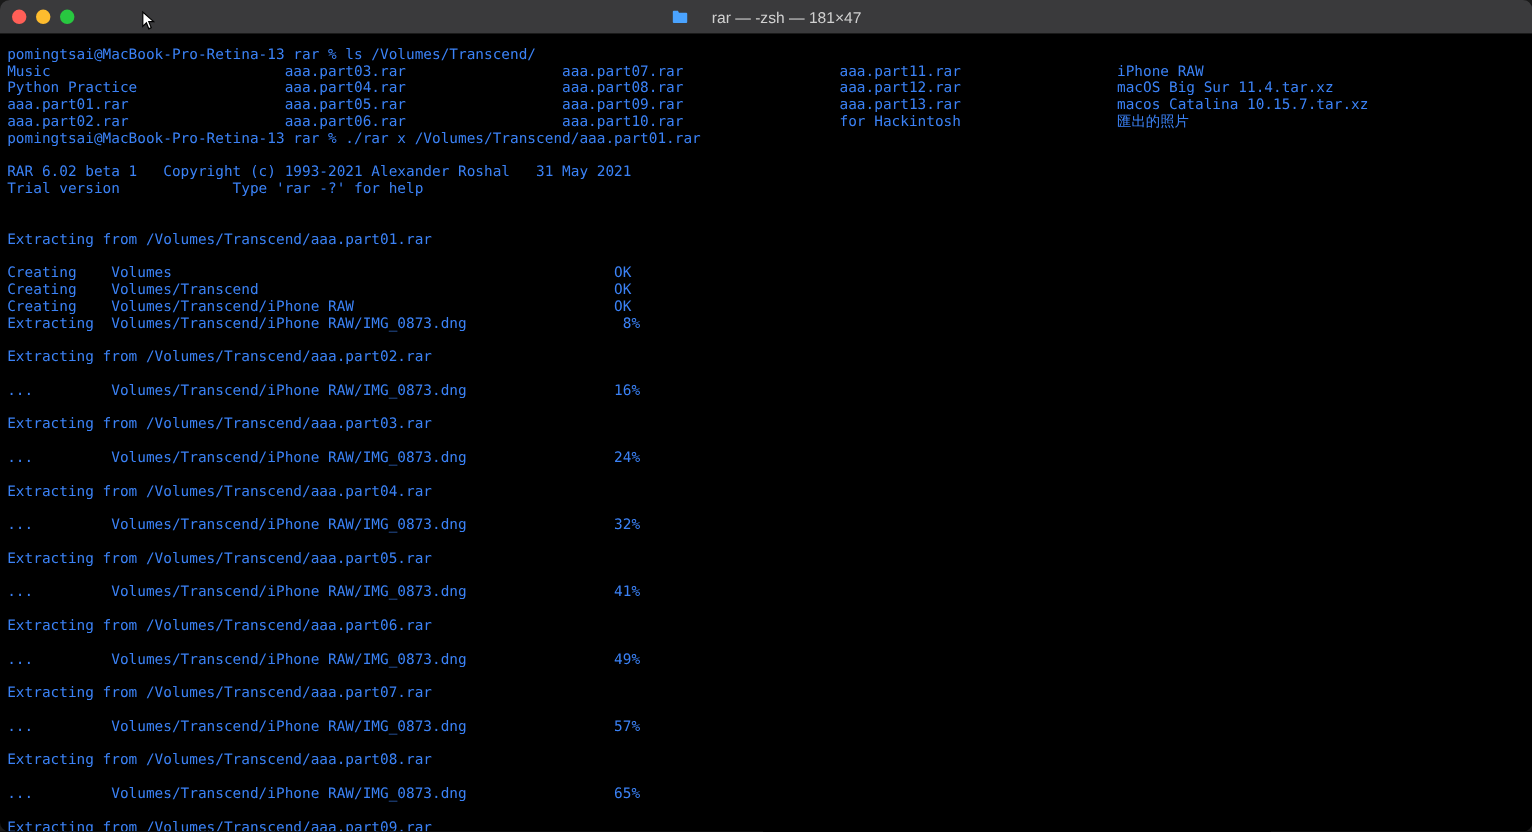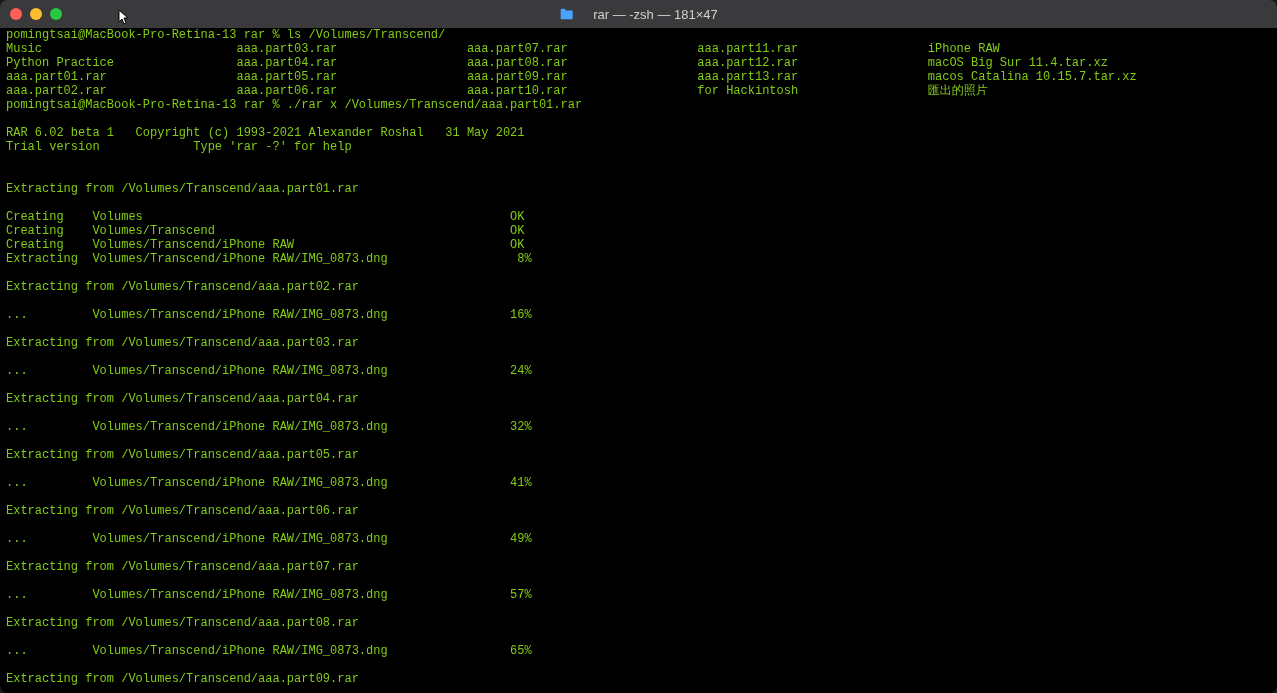--- a/index.html
+++ b/index.html
@@ -55,27 +55,26 @@
       font-weight: 500;
     }
     .folder-icon {
       width: 14px;
       height: 12px;
       display: inline-block;
     }
     .terminal {
       flex: 1;
       background: #000000;
-      padding: 0 6px;
+      padding: 10px 6px;
       white-space: pre;
       line-height: 14px;
-      color: #84cc16;
+      color: #3b82f6;
       overflow: hidden;
       position: relative;
-      font-family: Liberation Mono, monospace;
     }
     .cursor-arrow {
       position: absolute;
       left: 118px;
       top: 9px;
       width: 14px;
       height: 18px;
       pointer-events: none;
       z-index: 10;
     }

